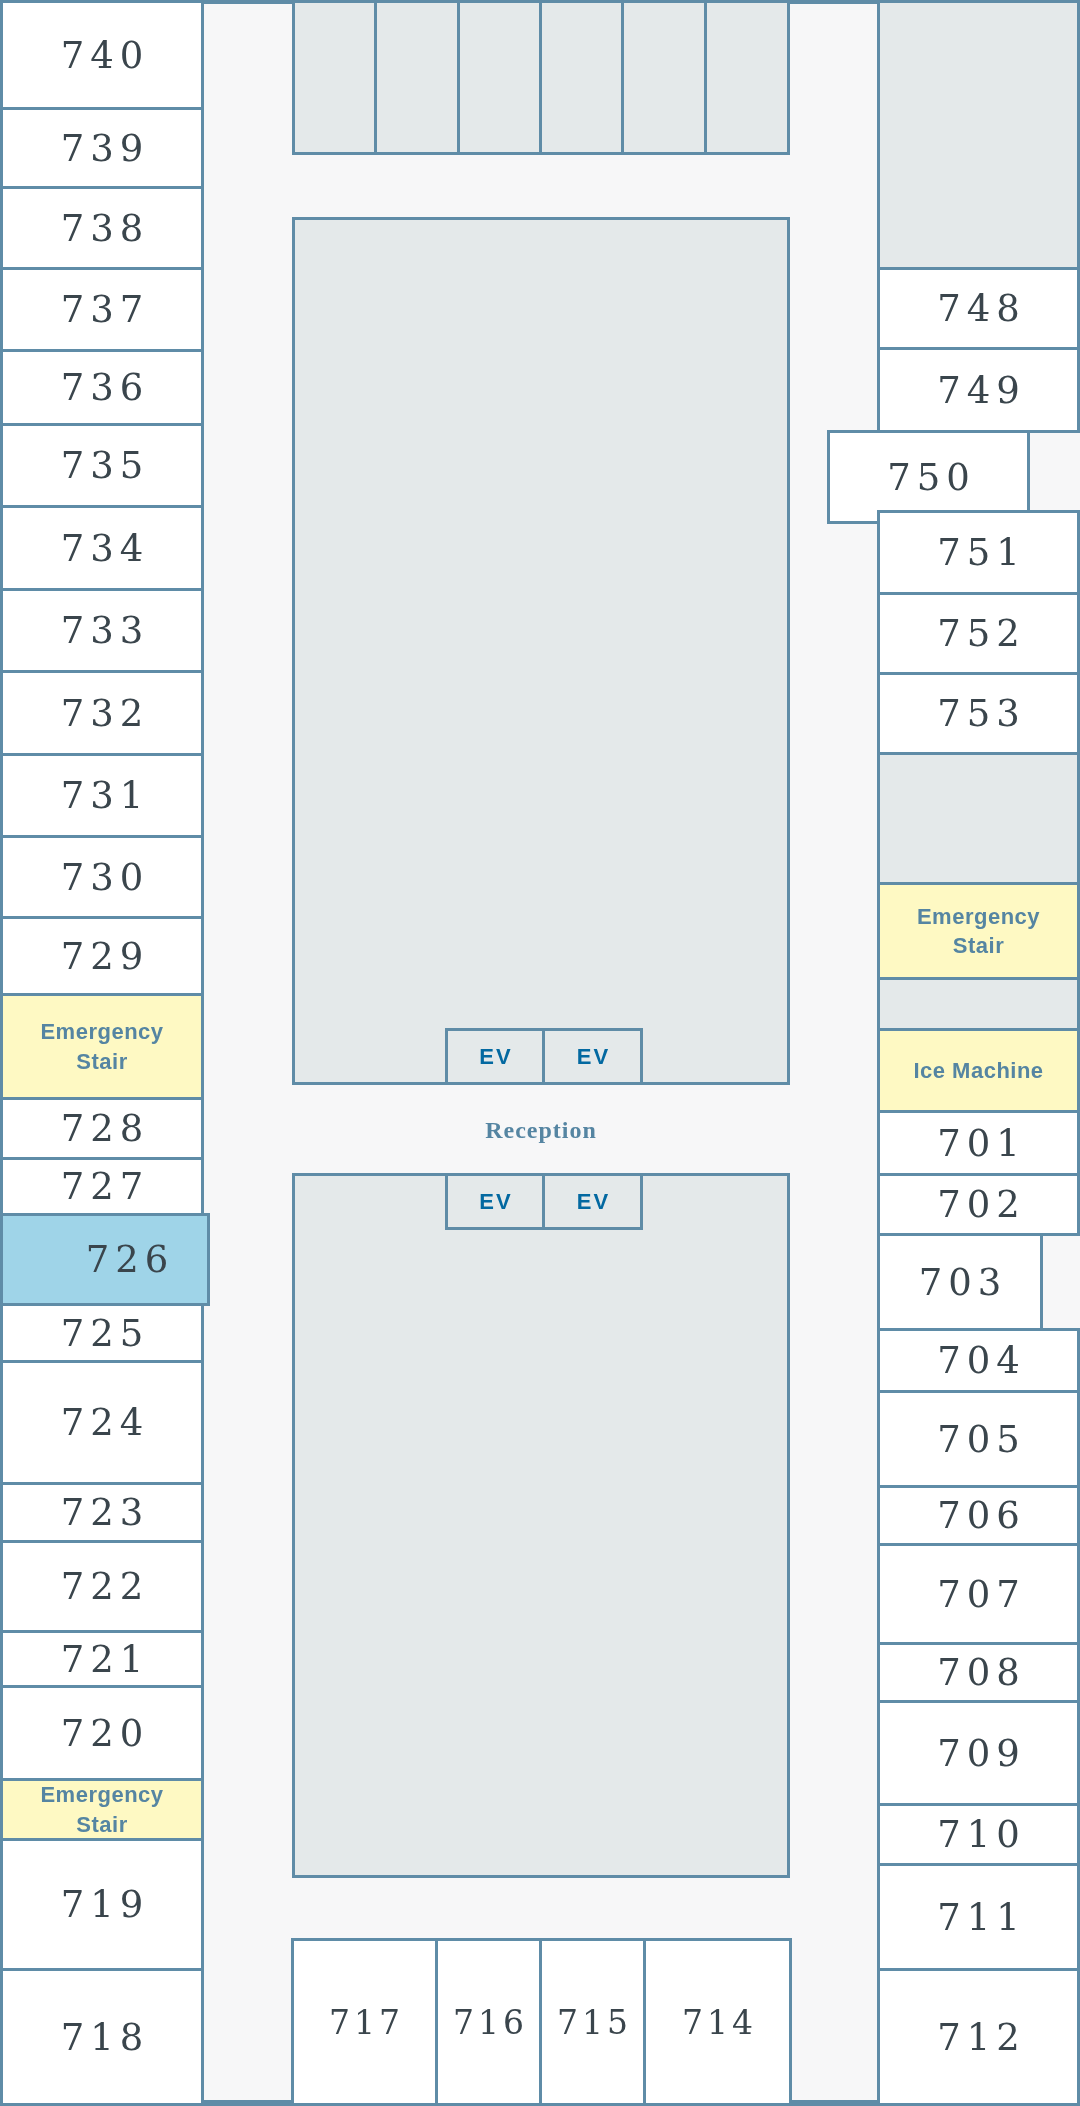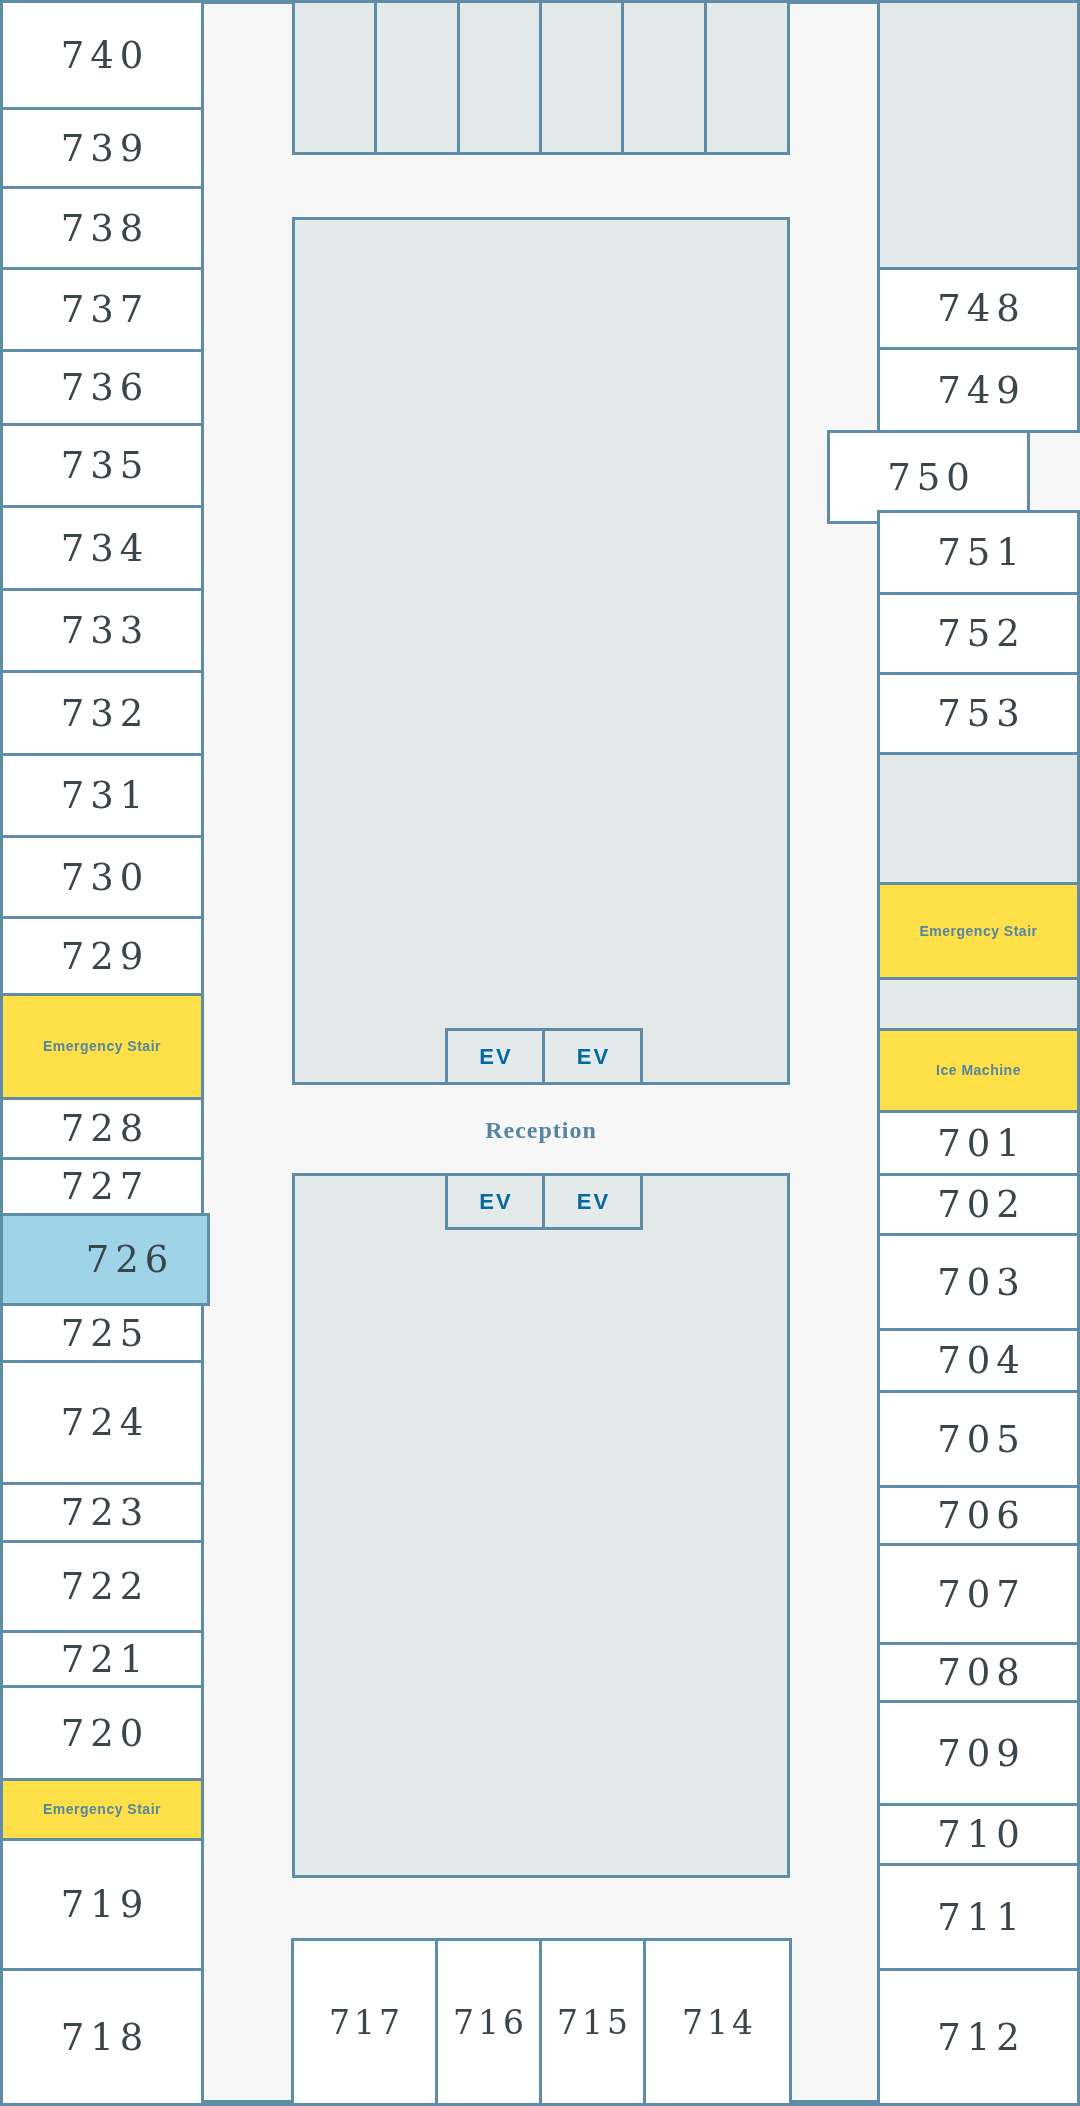--- a/index.html
+++ b/index.html
@@ -16,22 +16,22 @@
   }
   .room {
     background:#ffffff; color:#3a454c;
     font-family:"DejaVu Serif", serif;
     font-size:37px; letter-spacing:6px; text-indent:6px;
   }
   .room.small { font-size:33px; letter-spacing:4px; text-indent:4px; }
   .room.selected { background:#9fd4e8; }
   .space { background:#e4e9ea; }
   .label-cell {
-    background:#fde047; color:#5585a2;
-    font-weight:600; font-size:14px; line-height:1.32;
+    background:#fef9c3; color:#5585a2;
+    font-weight:600; font-size:22px; line-height:1.32;
     letter-spacing:0.5px; padding:0 22px;
   }
   .ev {
     background:#e4e9ea; color:#0369a1;
     font-weight:600; font-size:22px; letter-spacing:2px; text-indent:2px;
   }
   .block {
     position:absolute; box-sizing:border-box;
     border:3px solid #5f8ca7; background:#e4e9ea;
   }
@@ -82,21 +82,21 @@
     <div class="cell room" style="left: 827px; top: 430px; width: 203px; height: 94px;">750</div>
     <div class="cell room" style="left: 877px; top: 510px; width: 203px; height: 85px;">751</div>
     <div class="cell room" style="left: 877px; top: 592px; width: 203px; height: 83px;">752</div>
     <div class="cell room" style="left: 877px; top: 672px; width: 203px; height: 83px;">753</div>
     <div class="cell space" style="left: 877px; top: 752px; width: 203px; height: 133px;"></div>
     <div class="cell label-cell" style="left: 877px; top: 882px; width: 203px; height: 98px;">Emergency Stair</div>
     <div class="cell space" style="left: 877px; top: 977px; width: 203px; height: 54px;"></div>
     <div class="cell label-cell" style="left: 877px; top: 1028px; width: 203px; height: 85px;">Ice Machine</div>
     <div class="cell room" style="left: 877px; top: 1110px; width: 203px; height: 66px;">701</div>
     <div class="cell room" style="left: 877px; top: 1173px; width: 203px; height: 63px;">702</div>
-    <div class="cell room" style="left: 877px; top: 1233px; width: 203px; height: 98px; text-align: center;">703</div>
+    <div class="cell room" style="left: 877px; top: 1233px; width: 166px; height: 98px; text-align: center;">703</div>
     <div class="cell room" style="left: 877px; top: 1328px; width: 203px; height: 65px;">704</div>
     <div class="cell room" style="left: 877px; top: 1390px; width: 203px; height: 98px;">705</div>
     <div class="cell room" style="left: 877px; top: 1485px; width: 203px; height: 61px;">706</div>
     <div class="cell room" style="left: 877px; top: 1543px; width: 203px; height: 102px;">707</div>
     <div class="cell room" style="left: 877px; top: 1642px; width: 203px; height: 61px;">708</div>
     <div class="cell room" style="left: 877px; top: 1700px; width: 203px; height: 106px;">709</div>
     <div class="cell room" style="left: 877px; top: 1803px; width: 203px; height: 63px;">710</div>
     <div class="cell room" style="left: 877px; top: 1863px; width: 203px; height: 108px;">711</div>
     <div class="cell room" style="left: 877px; top: 1968px; width: 203px; height: 138px;">712</div>
     <div class="cell space" style="left: 292px; top: 0px; width: 85px; height: 155px;"></div>

